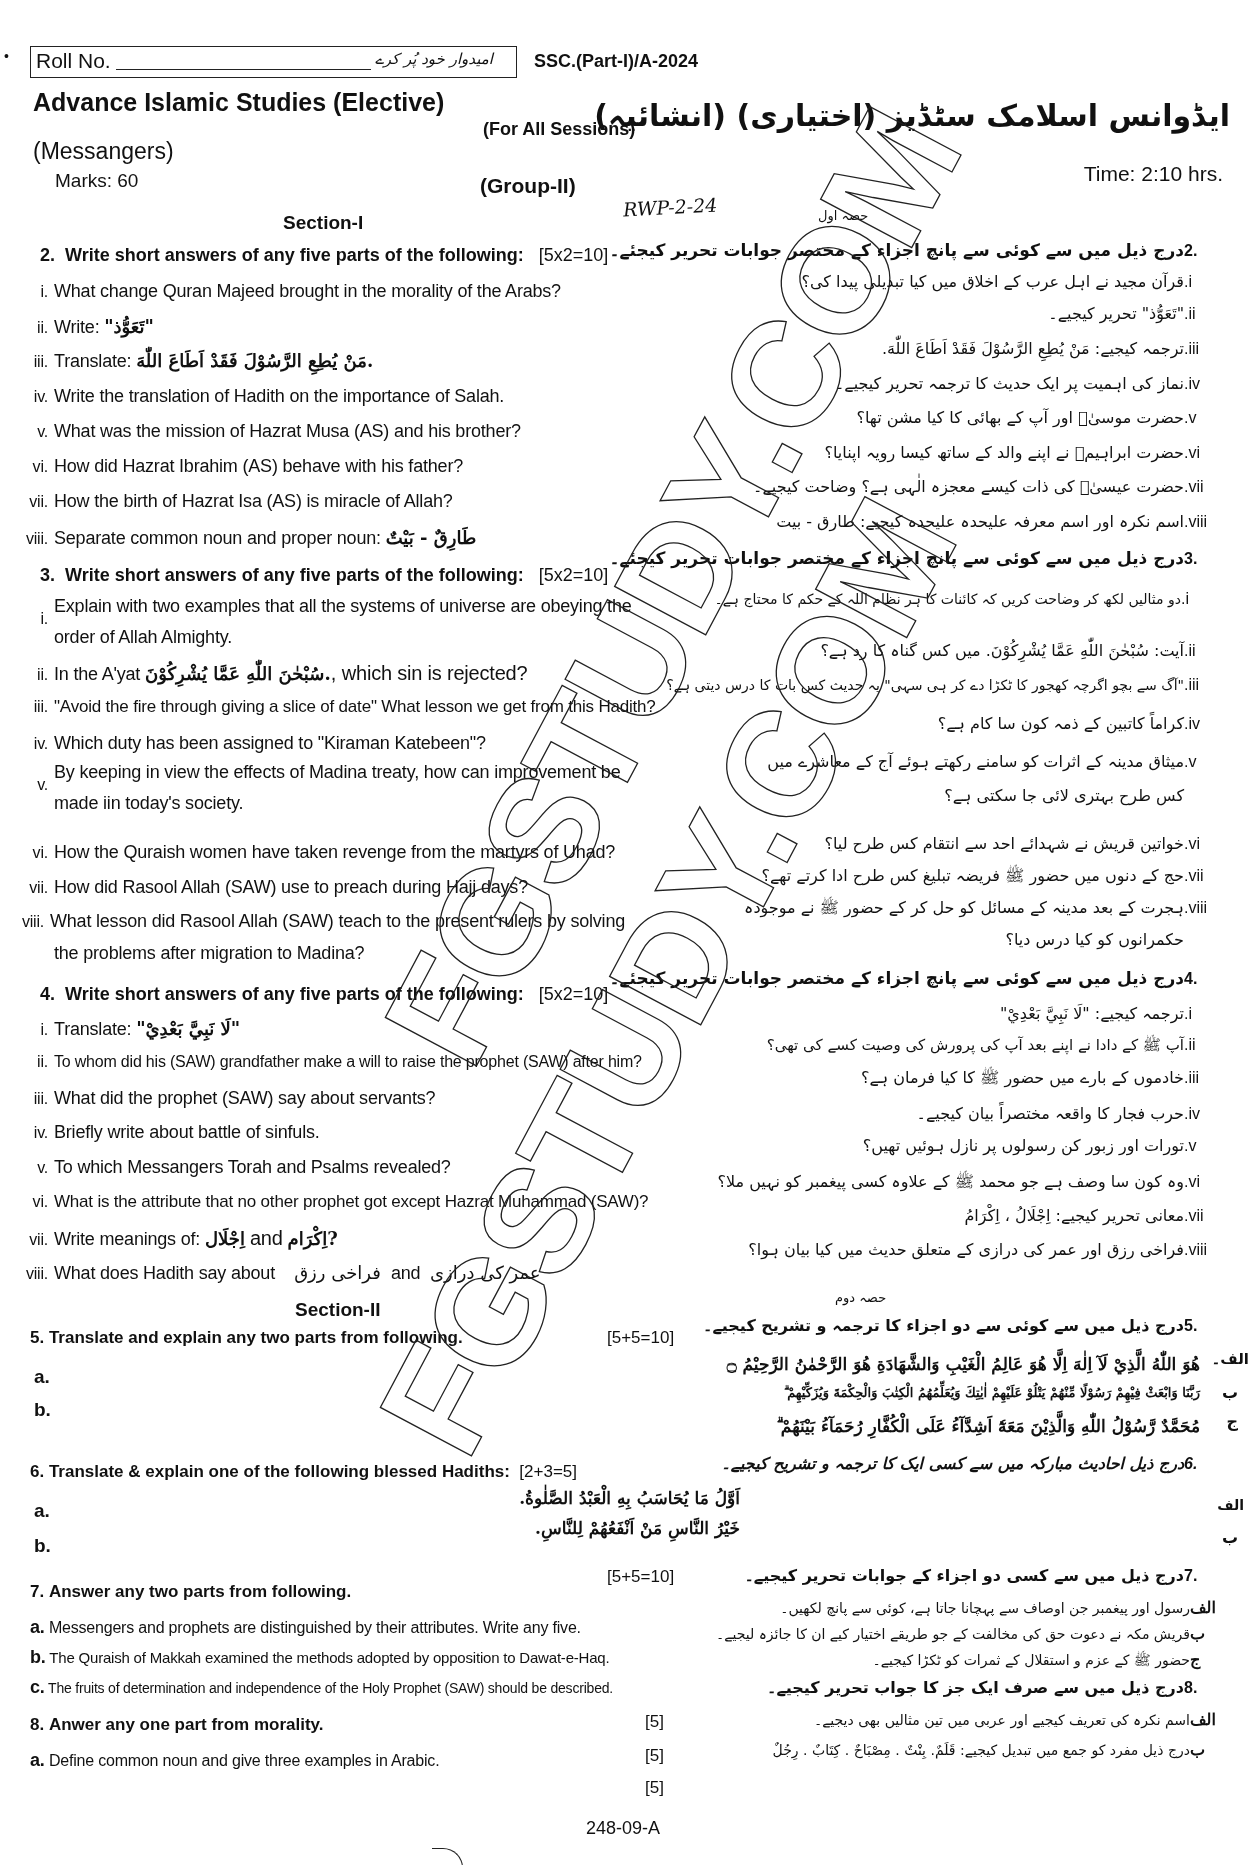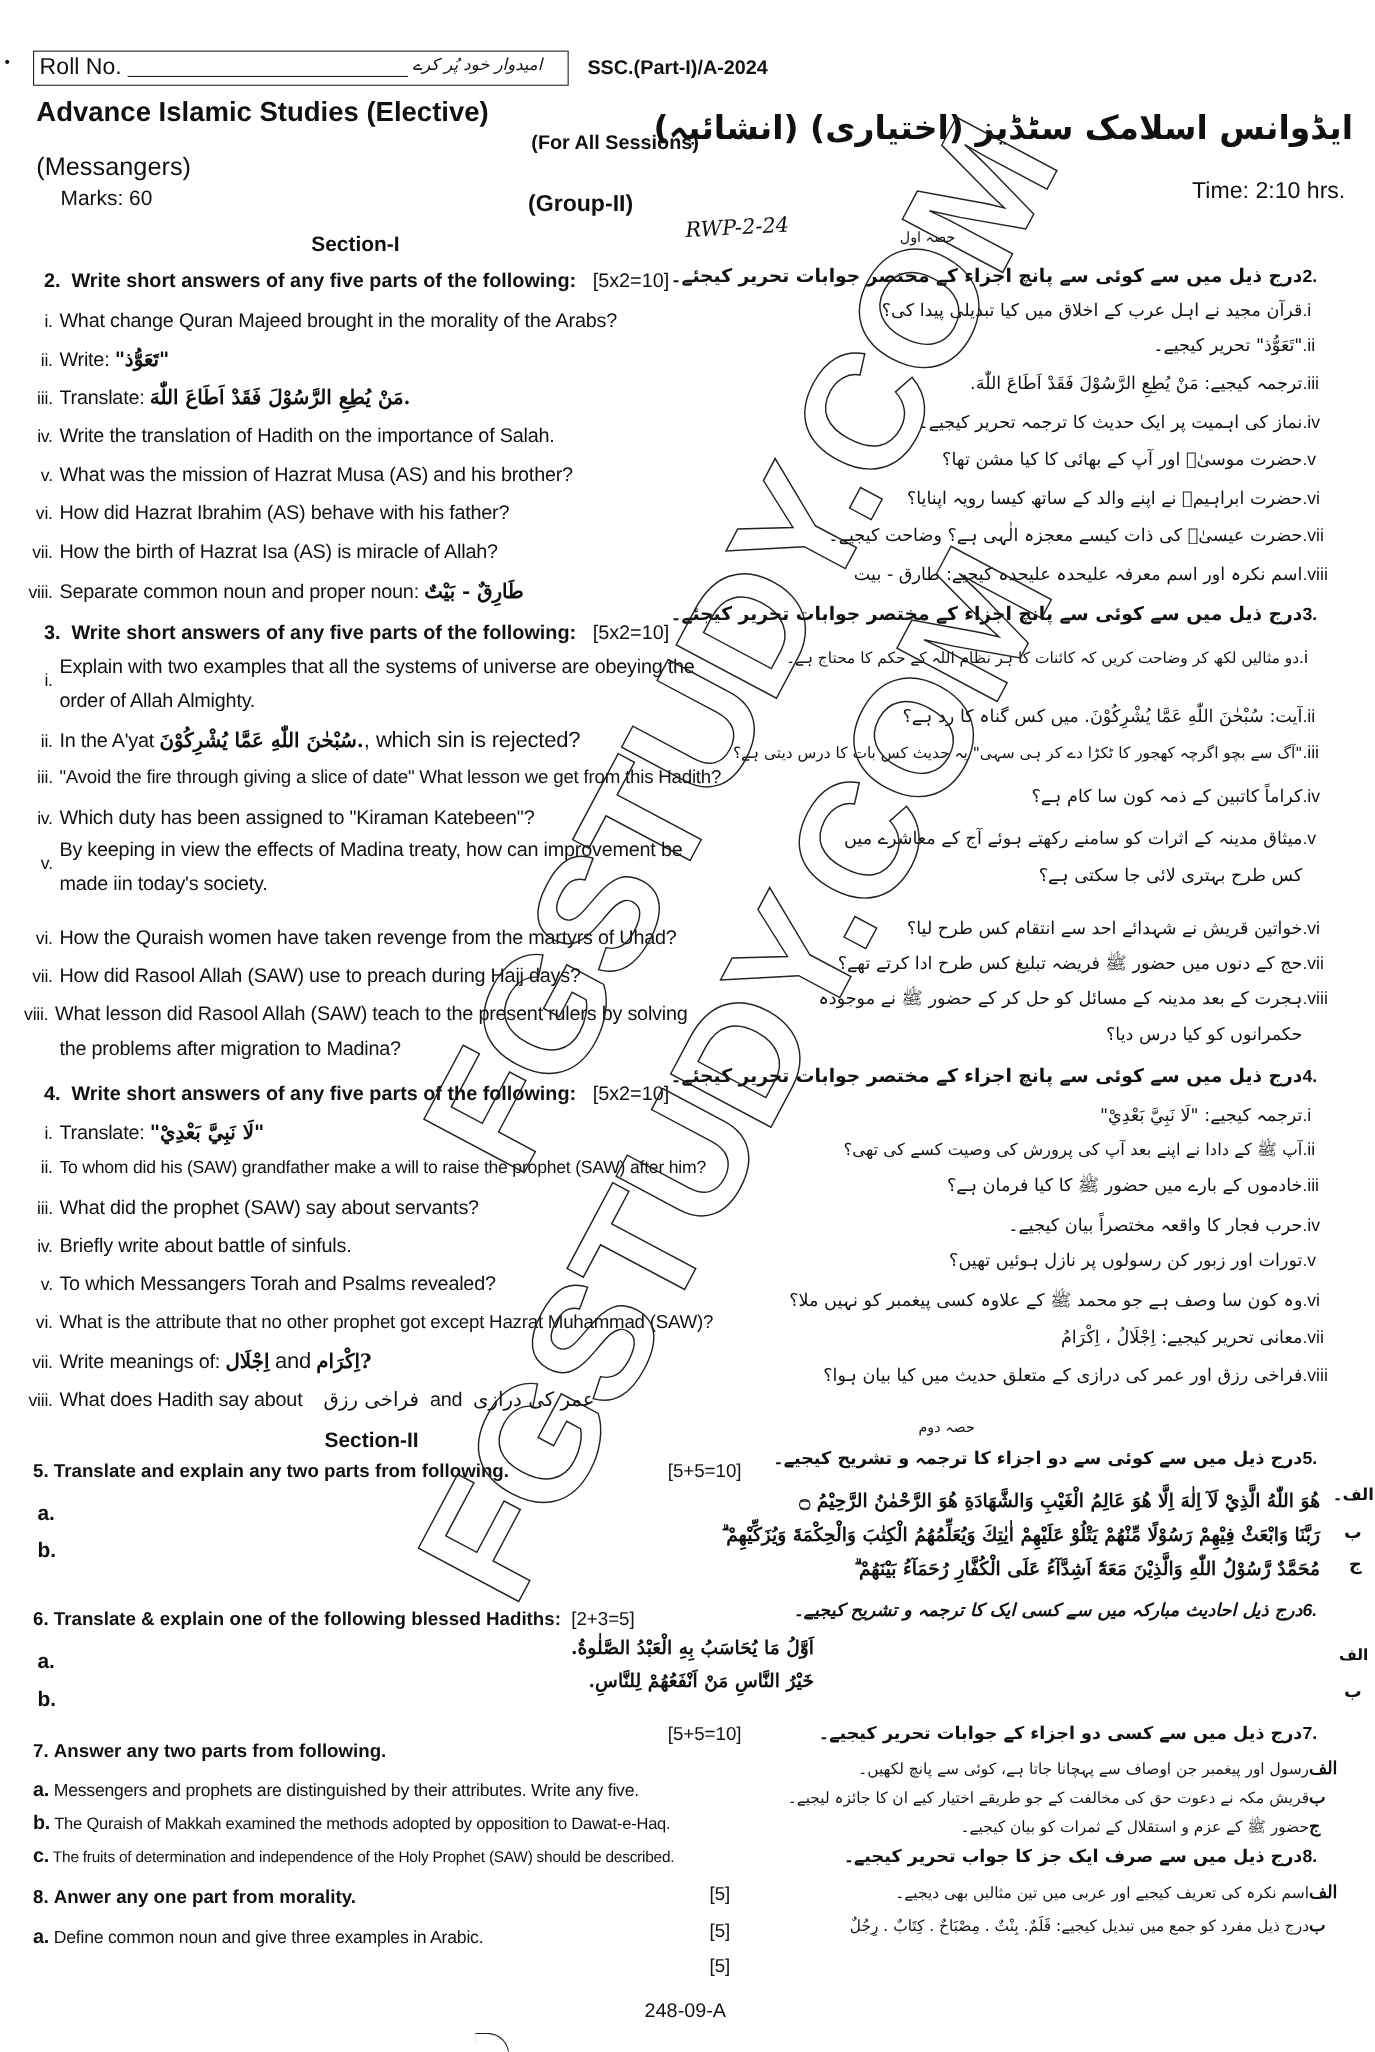--- a/index.html
+++ b/index.html
@@ -132,21 +132,21 @@
   <div class="abs q-head" style="left:30px;top:1328px;font-size:17px;">
     <span>5.</span>&nbsp;<span>Translate and explain any two parts from following.</span>
   </div>
   <div class="abs" style="left:607px;top:1328px;font-size:17px;">[5+5=10]</div>
   <div class="abs ur b" style="right:22px;top:1316px;font-size:16px;">
     <span class="unum" style="font-weight:bold;">5.</span><span>درج ذیل میں سے کوئی سے دو اجزاء کا ترجمہ و تشریح کیجیے۔</span>
   </div>
   <div class="abs b" style="left:34px;top:1366px;font-size:19px;">a.</div>
   <div class="abs b" style="left:34px;top:1399px;font-size:19px;">b.</div>
   <div class="abs ar" style="right:50px;top:1354px;font-size:17px;">هُوَ اللّٰهُ الَّذِيْ لَآ اِلٰهَ اِلَّا هُوَ عَالِمُ الْغَيْبِ وَالشَّهَادَةِ هُوَ الرَّحْمٰنُ الرَّحِيْمُ ۝</div>
-  <div class="abs ar" style="right:50px;top:1385px;font-size:17px;">رَبَّنَا وَابْعَثْ فِيْهِمْ رَسُوْلًا مِّنْهُمْ يَتْلُوْ عَلَيْهِمْ اٰيٰتِكَ وَيُعَلِّمُهُمُ الْكِتٰبَ وَالْحِكْمَةَ وَيُزَكِّيْهِمْ ۗ</div>
+  <div class="abs ar" style="right:50px;top:1385px;font-size:13px;">رَبَّنَا وَابْعَثْ فِيْهِمْ رَسُوْلًا مِّنْهُمْ يَتْلُوْ عَلَيْهِمْ اٰيٰتِكَ وَيُعَلِّمُهُمُ الْكِتٰبَ وَالْحِكْمَةَ وَيُزَكِّيْهِمْ ۗ</div>
   <div class="abs ar" style="right:50px;top:1416px;font-size:17px;">مُحَمَّدٌ رَّسُوْلُ اللّٰهِ وَالَّذِيْنَ مَعَهٗٓ اَشِدَّآءُ عَلَى الْكُفَّارِ رُحَمَآءُ بَيْنَهُمْ ۗ</div>
   <div class="abs ur b" style="right:1px;top:1350px;font-size:15px;">الف۔</div>
   <div class="abs ur b" style="right:12px;top:1383px;font-size:16px;">ب</div>
   <div class="abs ur b" style="right:12px;top:1412px;font-size:16px;">ج</div>
 </div>
 
 <div>
   <div class="abs q-head" style="left:30px;top:1462px;font-size:17px;">
     <span>6.</span>&nbsp;<span>Translate &amp; explain one of the following blessed Hadiths:</span>&nbsp;&nbsp;<span style="font-weight:normal">[2+3=5]</span>
   </div>
@@ -167,21 +167,21 @@
   </div>
   <div class="abs" style="left:607px;top:1567px;font-size:17px;">[5+5=10]</div>
   <div class="abs ur b" style="right:22px;top:1566px;font-size:16px;">
     <span class="unum" style="font-weight:bold;">7.</span><span>درج ذیل میں سے کسی دو اجزاء کے جوابات تحریر کیجیے۔</span>
   </div>
   <div class="abs en" style="left:30px;top:1617px;font-size:16px;"><b style="font-size:18px;">a.</b> <span>Messengers and prophets are distinguished by their attributes. Write any five.</span></div>
   <div class="abs en" style="left:30px;top:1647px;font-size:15px;"><b style="font-size:18px;">b.</b> <span>The Quraish of Makkah examined the methods adopted by opposition to Dawat-e-Haq.</span></div>
   <div class="abs en" style="left:30px;top:1677px;font-size:14px;"><b style="font-size:18px;">c.</b> <span>The fruits of determination and independence of the Holy Prophet (SAW) should be described.</span></div>
   <div class="abs ur" style="right:16px;top:1598px;font-size:14px;"><span class="unum b">الف</span><span>رسول اور پیغمبر جن اوصاف سے پہچانا جاتا ہے، کوئی سے پانچ لکھیں۔</span></div>
   <div class="abs ur" style="right:16px;top:1624px;font-size:14px;"><span class="unum b">ب</span><span>قریش مکہ نے دعوت حق کی مخالفت کے جو طریقے اختیار کیے ان کا جائزہ لیجیے۔</span></div>
-  <div class="abs ur" style="right:16px;top:1650px;font-size:14px;"><span class="unum b">ج</span><span>حضور ﷺ کے عزم و استقلال کے ثمرات کو بیان کیجیے۔</span></div>
+  <div class="abs ur" style="right:16px;top:1650px;font-size:14px;"><span class="unum b">ج</span><span>حضور ﷺ کے عزم و استقلال کے ثمرات کو ٹکڑا کیجیے۔</span></div>
 </div>
 
 <div>
   <div class="abs q-head" style="left:30px;top:1715px;font-size:17px;">
     <span>8.</span>&nbsp;<span>Anwer any one part from morality.</span>
   </div>
   <div class="abs" style="left:645px;top:1712px;font-size:17px;">[5]</div>
   <div class="abs ur b" style="right:22px;top:1678px;font-size:16px;">
     <span class="unum" style="font-weight:bold;">8.</span><span>درج ذیل میں سے صرف ایک جز کا جواب تحریر کیجیے۔</span>
   </div>

